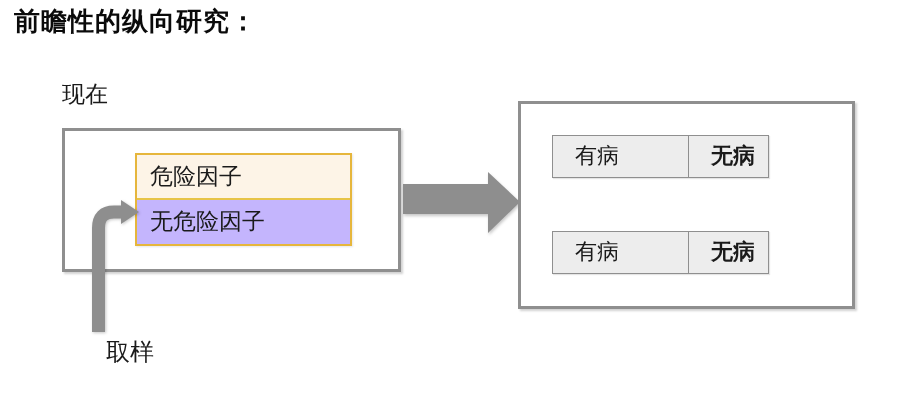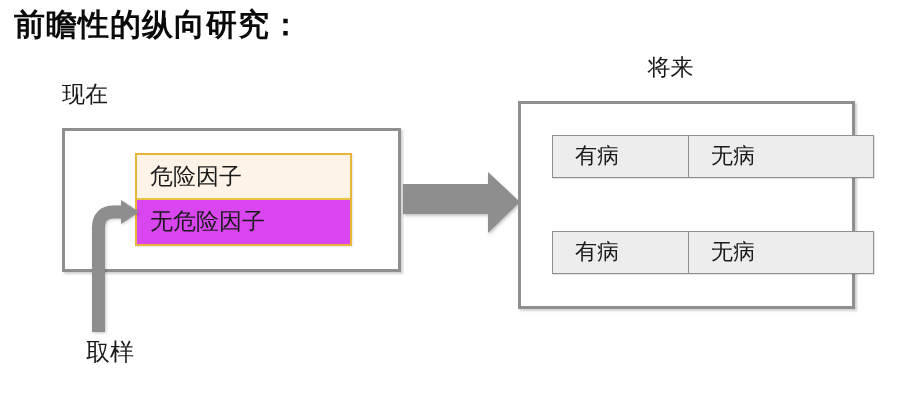--- a/index.html
+++ b/index.html
@@ -12,21 +12,21 @@
     position: relative;
     width: 900px;
     height: 409px;
     background: #ffffff;
     overflow: hidden;
   }
   .title {
     position: absolute;
     left: 14px;
     top: 4px;
-    font-size: 31px;
+    font-size: 26px;
     font-weight: 700;
     color: #0a0a0a;
     letter-spacing: 1px;
     white-space: nowrap;
   }
   .label {
     position: absolute;
     color: #1a1a1a;
     font-size: 23px;
     white-space: nowrap;
@@ -37,21 +37,21 @@
     width: 339px;
     text-align: left;
   }
   .label-future {
     left: 502px;
     top: 52px;
     width: 337px;
     text-align: center;
   }
   .label-sampling {
-    left: 86px;
+    left: 106px;
     top: 336px;
     font-size: 24px;
   }
   .present-box {
     position: absolute;
     left: 62px;
     top: 128px;
     width: 339px;
     height: 144px;
     border: 3px solid #8f8f8f;
@@ -77,37 +77,37 @@
     color: #1a1a1a;
     box-sizing: border-box;
     white-space: nowrap;
     overflow: hidden;
   }
   .risk-row-1 {
     background: #fdf4e7;
     border-bottom: 2px solid #e7c448;
   }
   .risk-row-2 {
-    background: #d946ef;
+    background: #c4b5fd;
   }
   .future-box {
     position: absolute;
     left: 518px;
     top: 101px;
     width: 337px;
     height: 208px;
     border: 3px solid #8f8f8f;
     box-sizing: border-box;
     background: #ffffff;
     box-shadow: 1.5px 1.5px 2px rgba(0,0,0,0.18);
   }
   .outcome-table {
     position: absolute;
     left: 31px;
-    width: 322px;
+    width: 217px;
     height: 43px;
     border: 1.5px solid #8f8f8f;
     box-sizing: border-box;
     background: #ededed;
     display: flex;
     box-shadow: 1px 1px 1px rgba(0,0,0,0.10);
   }
   .outcome-table-1 { top: 31px; }
   .outcome-table-2 { top: 127px; }
   .outcome-cell {
@@ -118,20 +118,21 @@
     box-sizing: border-box;
     white-space: nowrap;
     overflow: hidden;
   }
   .outcome-cell-1 {
     width: 136px;
     border-right: 1.5px solid #8f8f8f;
   }
   .outcome-cell-2 {
     flex: 1;
+    font-weight: bold;
   }
   .flow-arrow {
     position: absolute;
     left: 400px;
     top: 168px;
     filter: drop-shadow(1px 2px 1.5px rgba(0,0,0,0.22));
   }
   .sampling-arrow {
     position: absolute;
     left: 85px;
@@ -140,21 +141,20 @@
   }
 </style>
 </head>
 <body>
 
 <div class="canvas">
 
   <div class="title">前瞻性的纵向研究：</div>
 
   <div class="label label-now">现在</div>
-  <div class="label label-future">将来</div>
 
   <div class="present-box"></div>
 
   <div class="risk-table">
     <div class="risk-row risk-row-1">危险因子</div>
     <div class="risk-row risk-row-2">无危险因子</div>
   </div>
 
   <svg class="flow-arrow" width="124" height="70" viewBox="0 0 124 70">
     <polygon points="3,16 88,16 88,4 120,34 88,65 88,46 3,46" fill="#8e8e8e"></polygon>

